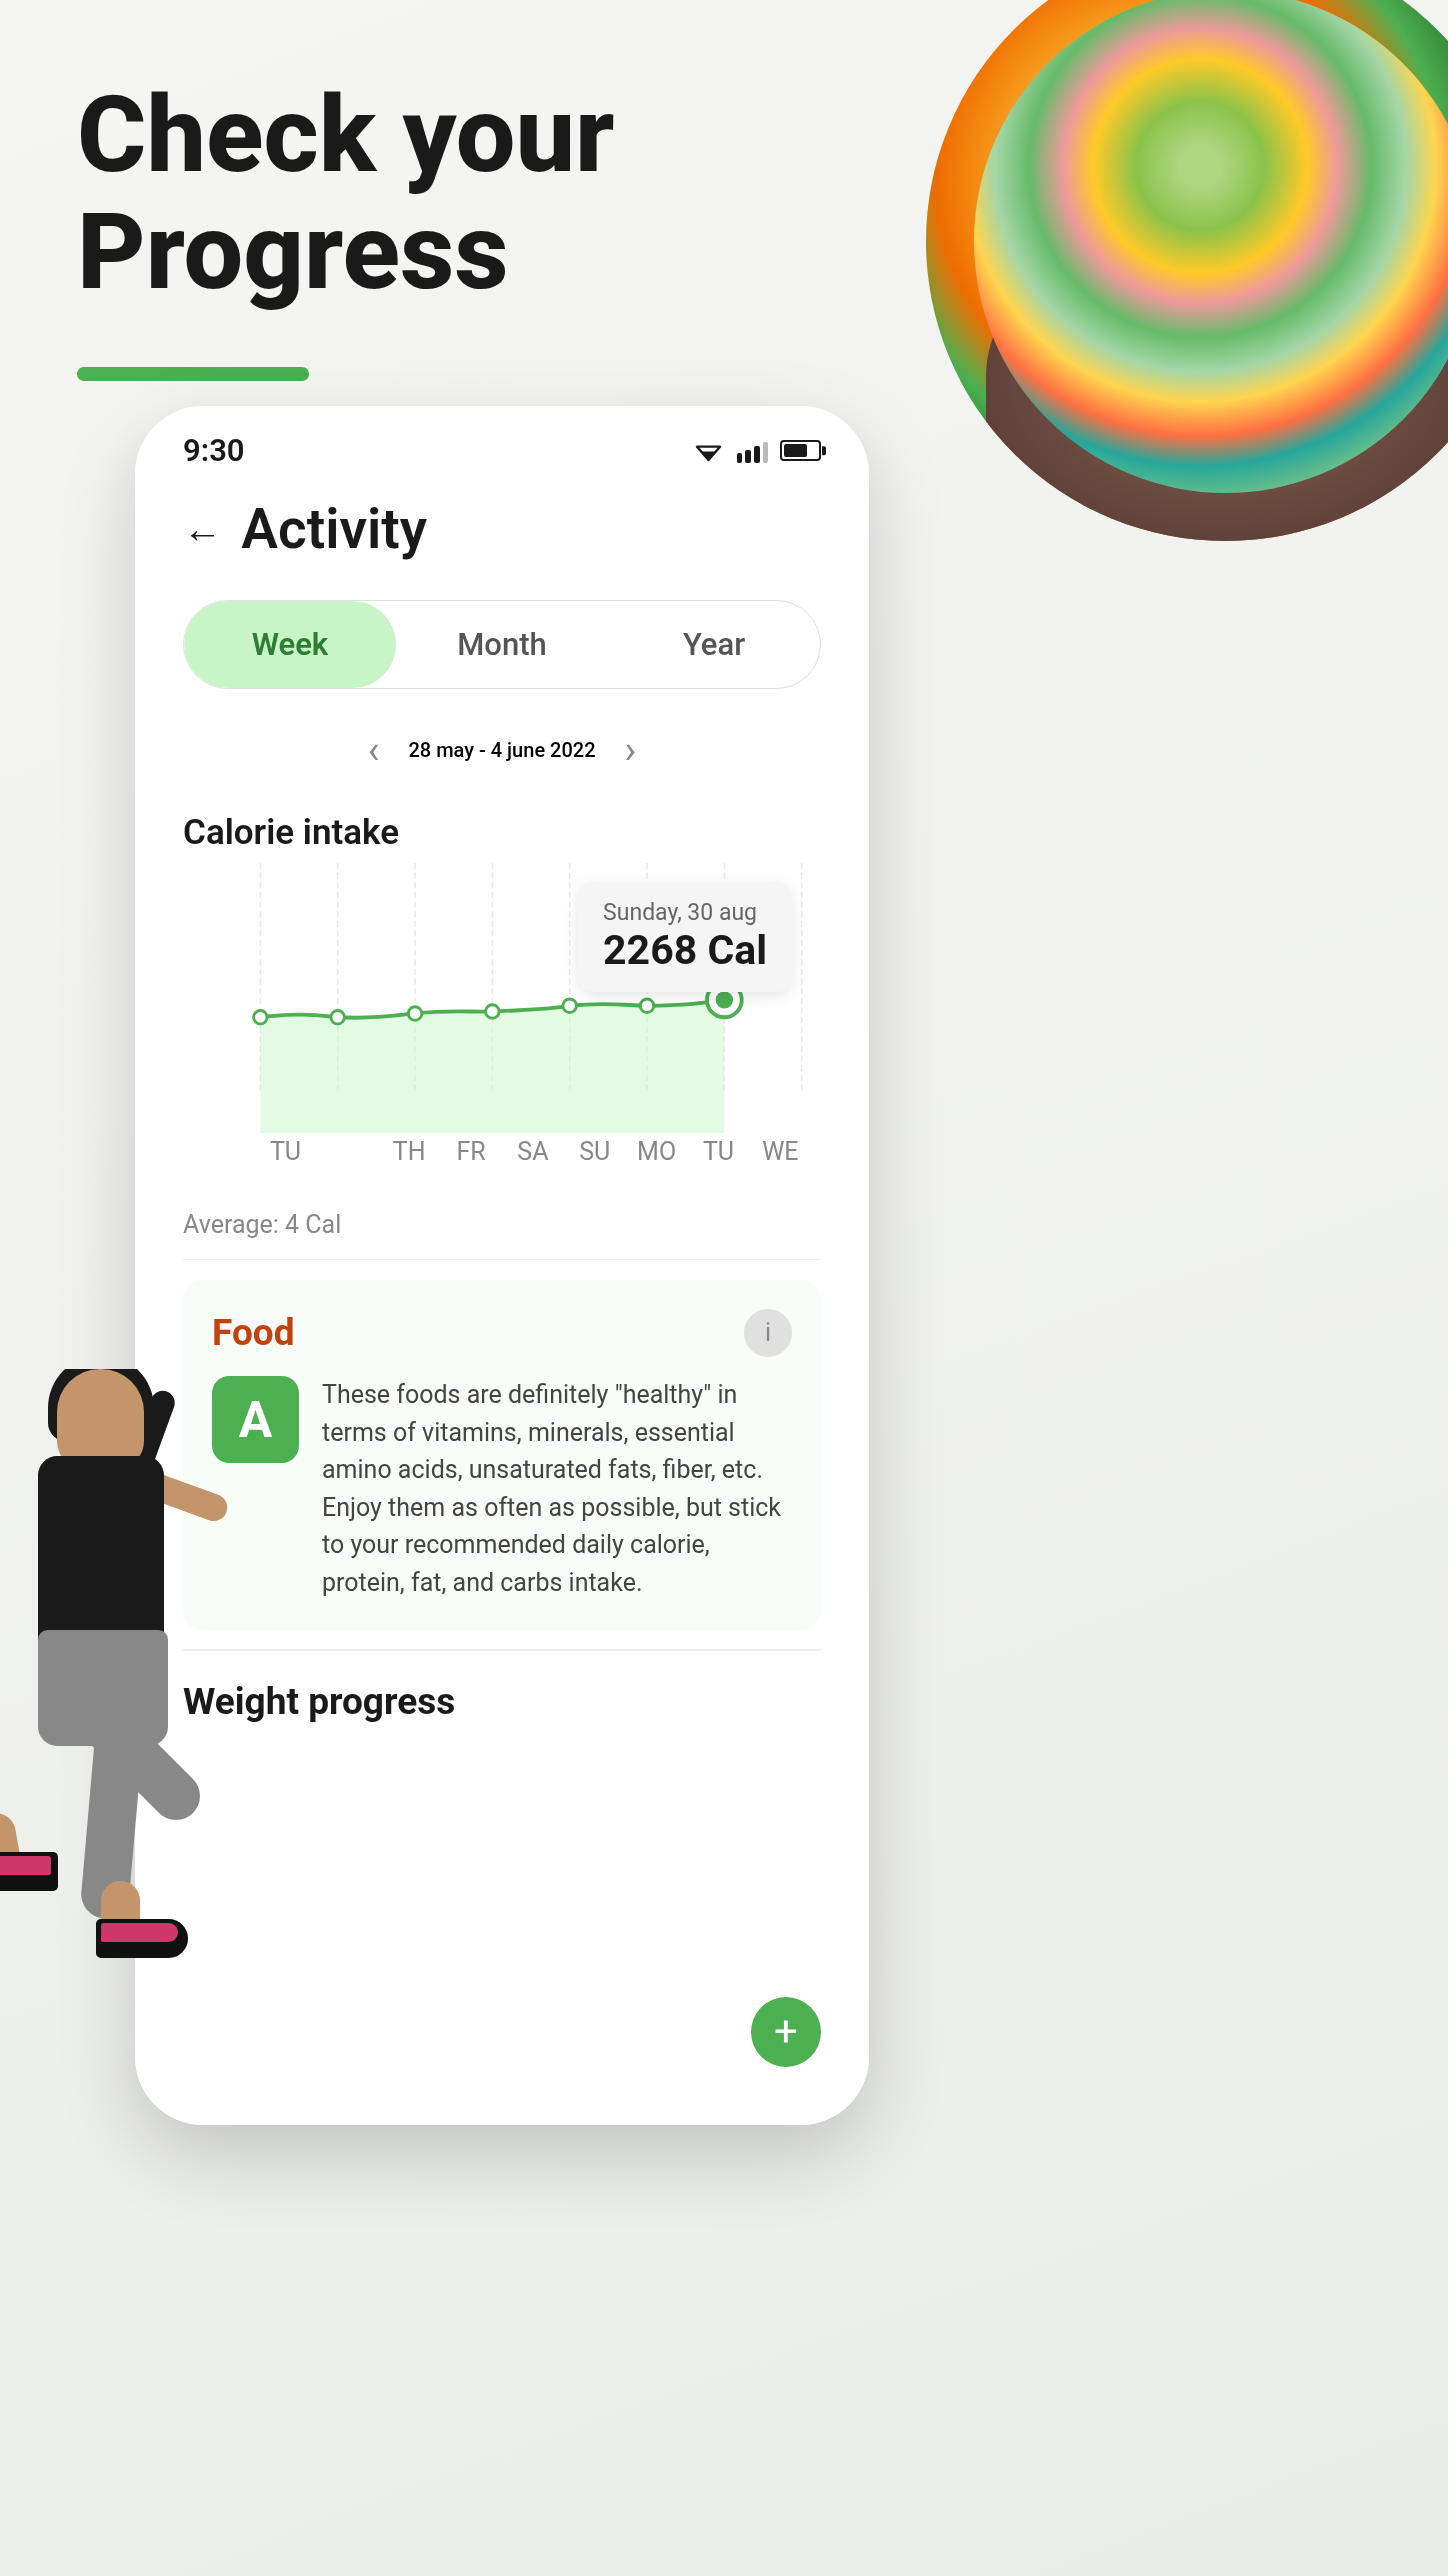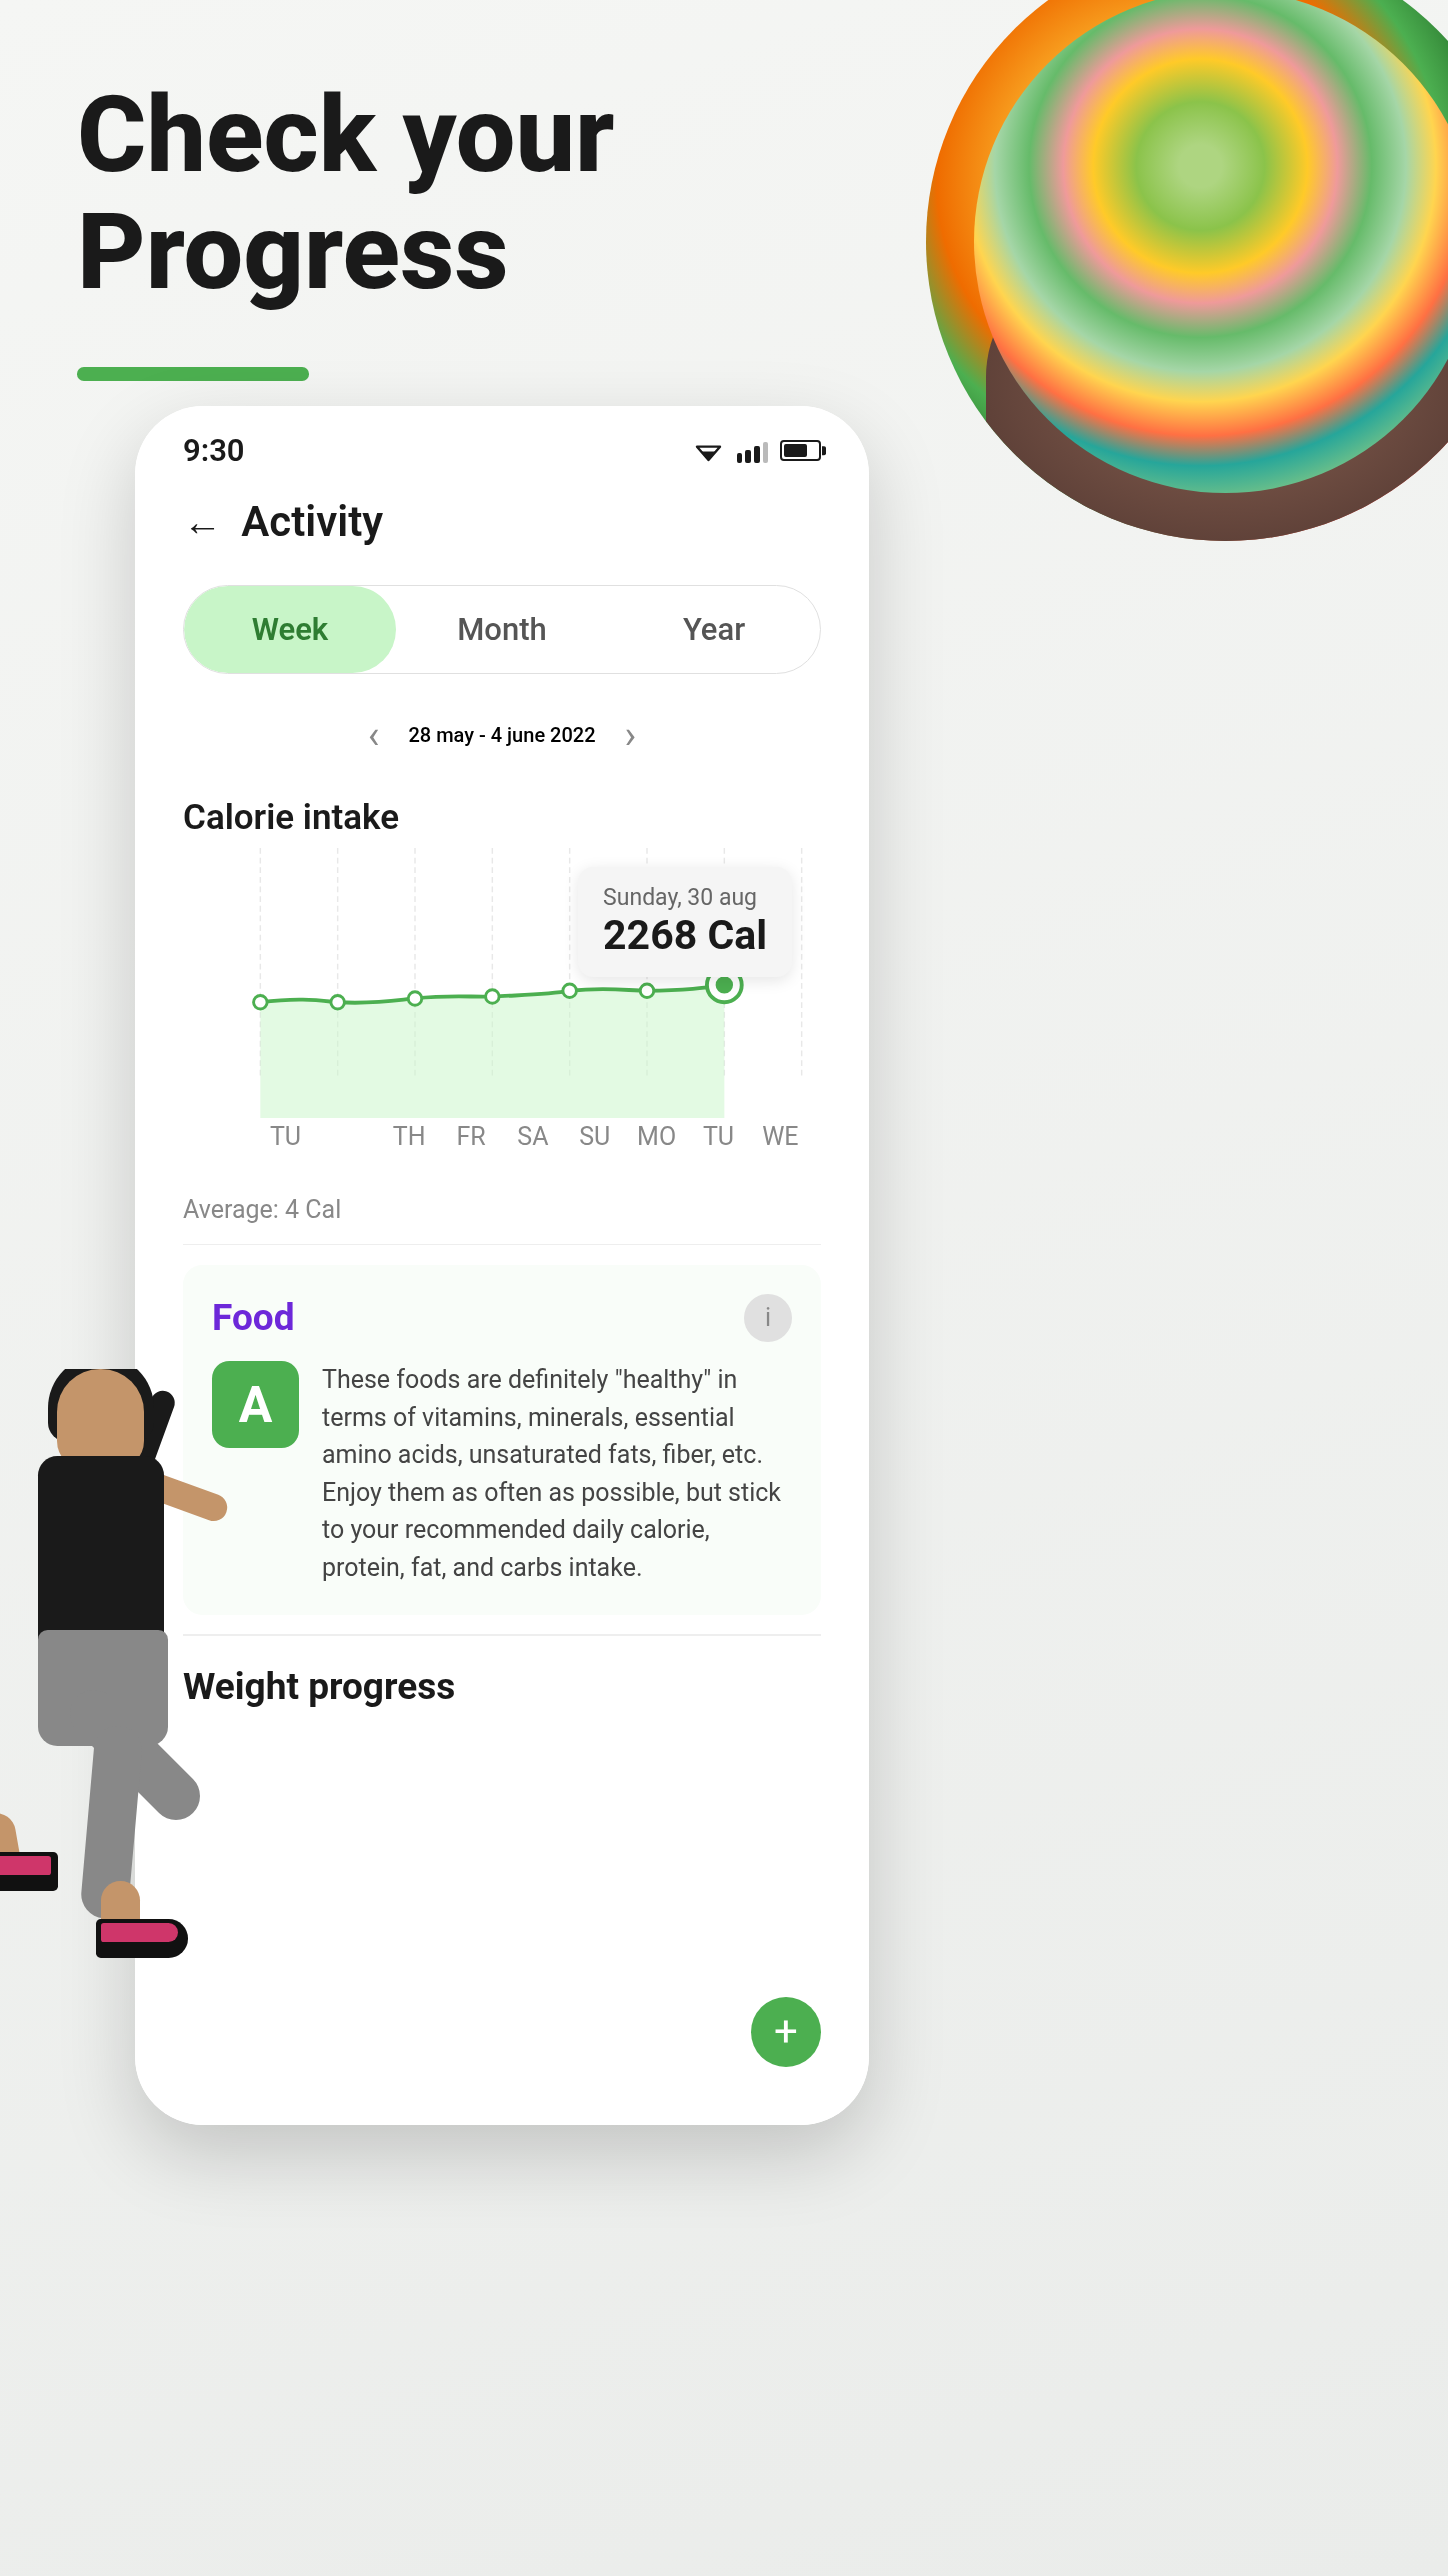--- a/index.html
+++ b/index.html
@@ -181,21 +181,21 @@
       gap: 19.3px;
     }
 
     .back-arrow {
       font-size: 39px;
       color: #1a1a1a;
       cursor: pointer;
     }
 
     .nav-title {
-      font-size: 42px;
+      font-size: 55px;
       font-weight: 600;
       color: #1a1a1a;
     }
 
     
     .tab-selector {
       display: flex;
       margin: 19.3px 48px;
       border: 1.9px solid #e0e0e0;
       border-radius: 48px;
@@ -324,21 +324,21 @@
     .food-header {
       display: flex;
       justify-content: space-between;
       align-items: center;
       margin-bottom: 19.3px;
     }
 
     .food-title {
       font-size: 37px;
       font-weight: 700;
-      color: #6d28d9;
+      color: #c2410c;
     }
 
     .info-icon {
       width: 48px; height: 48px;
       border-radius: 50%;
       background: #e0e0e0;
       display: flex;
       align-items: center;
       justify-content: center;
       font-size: 25px;

